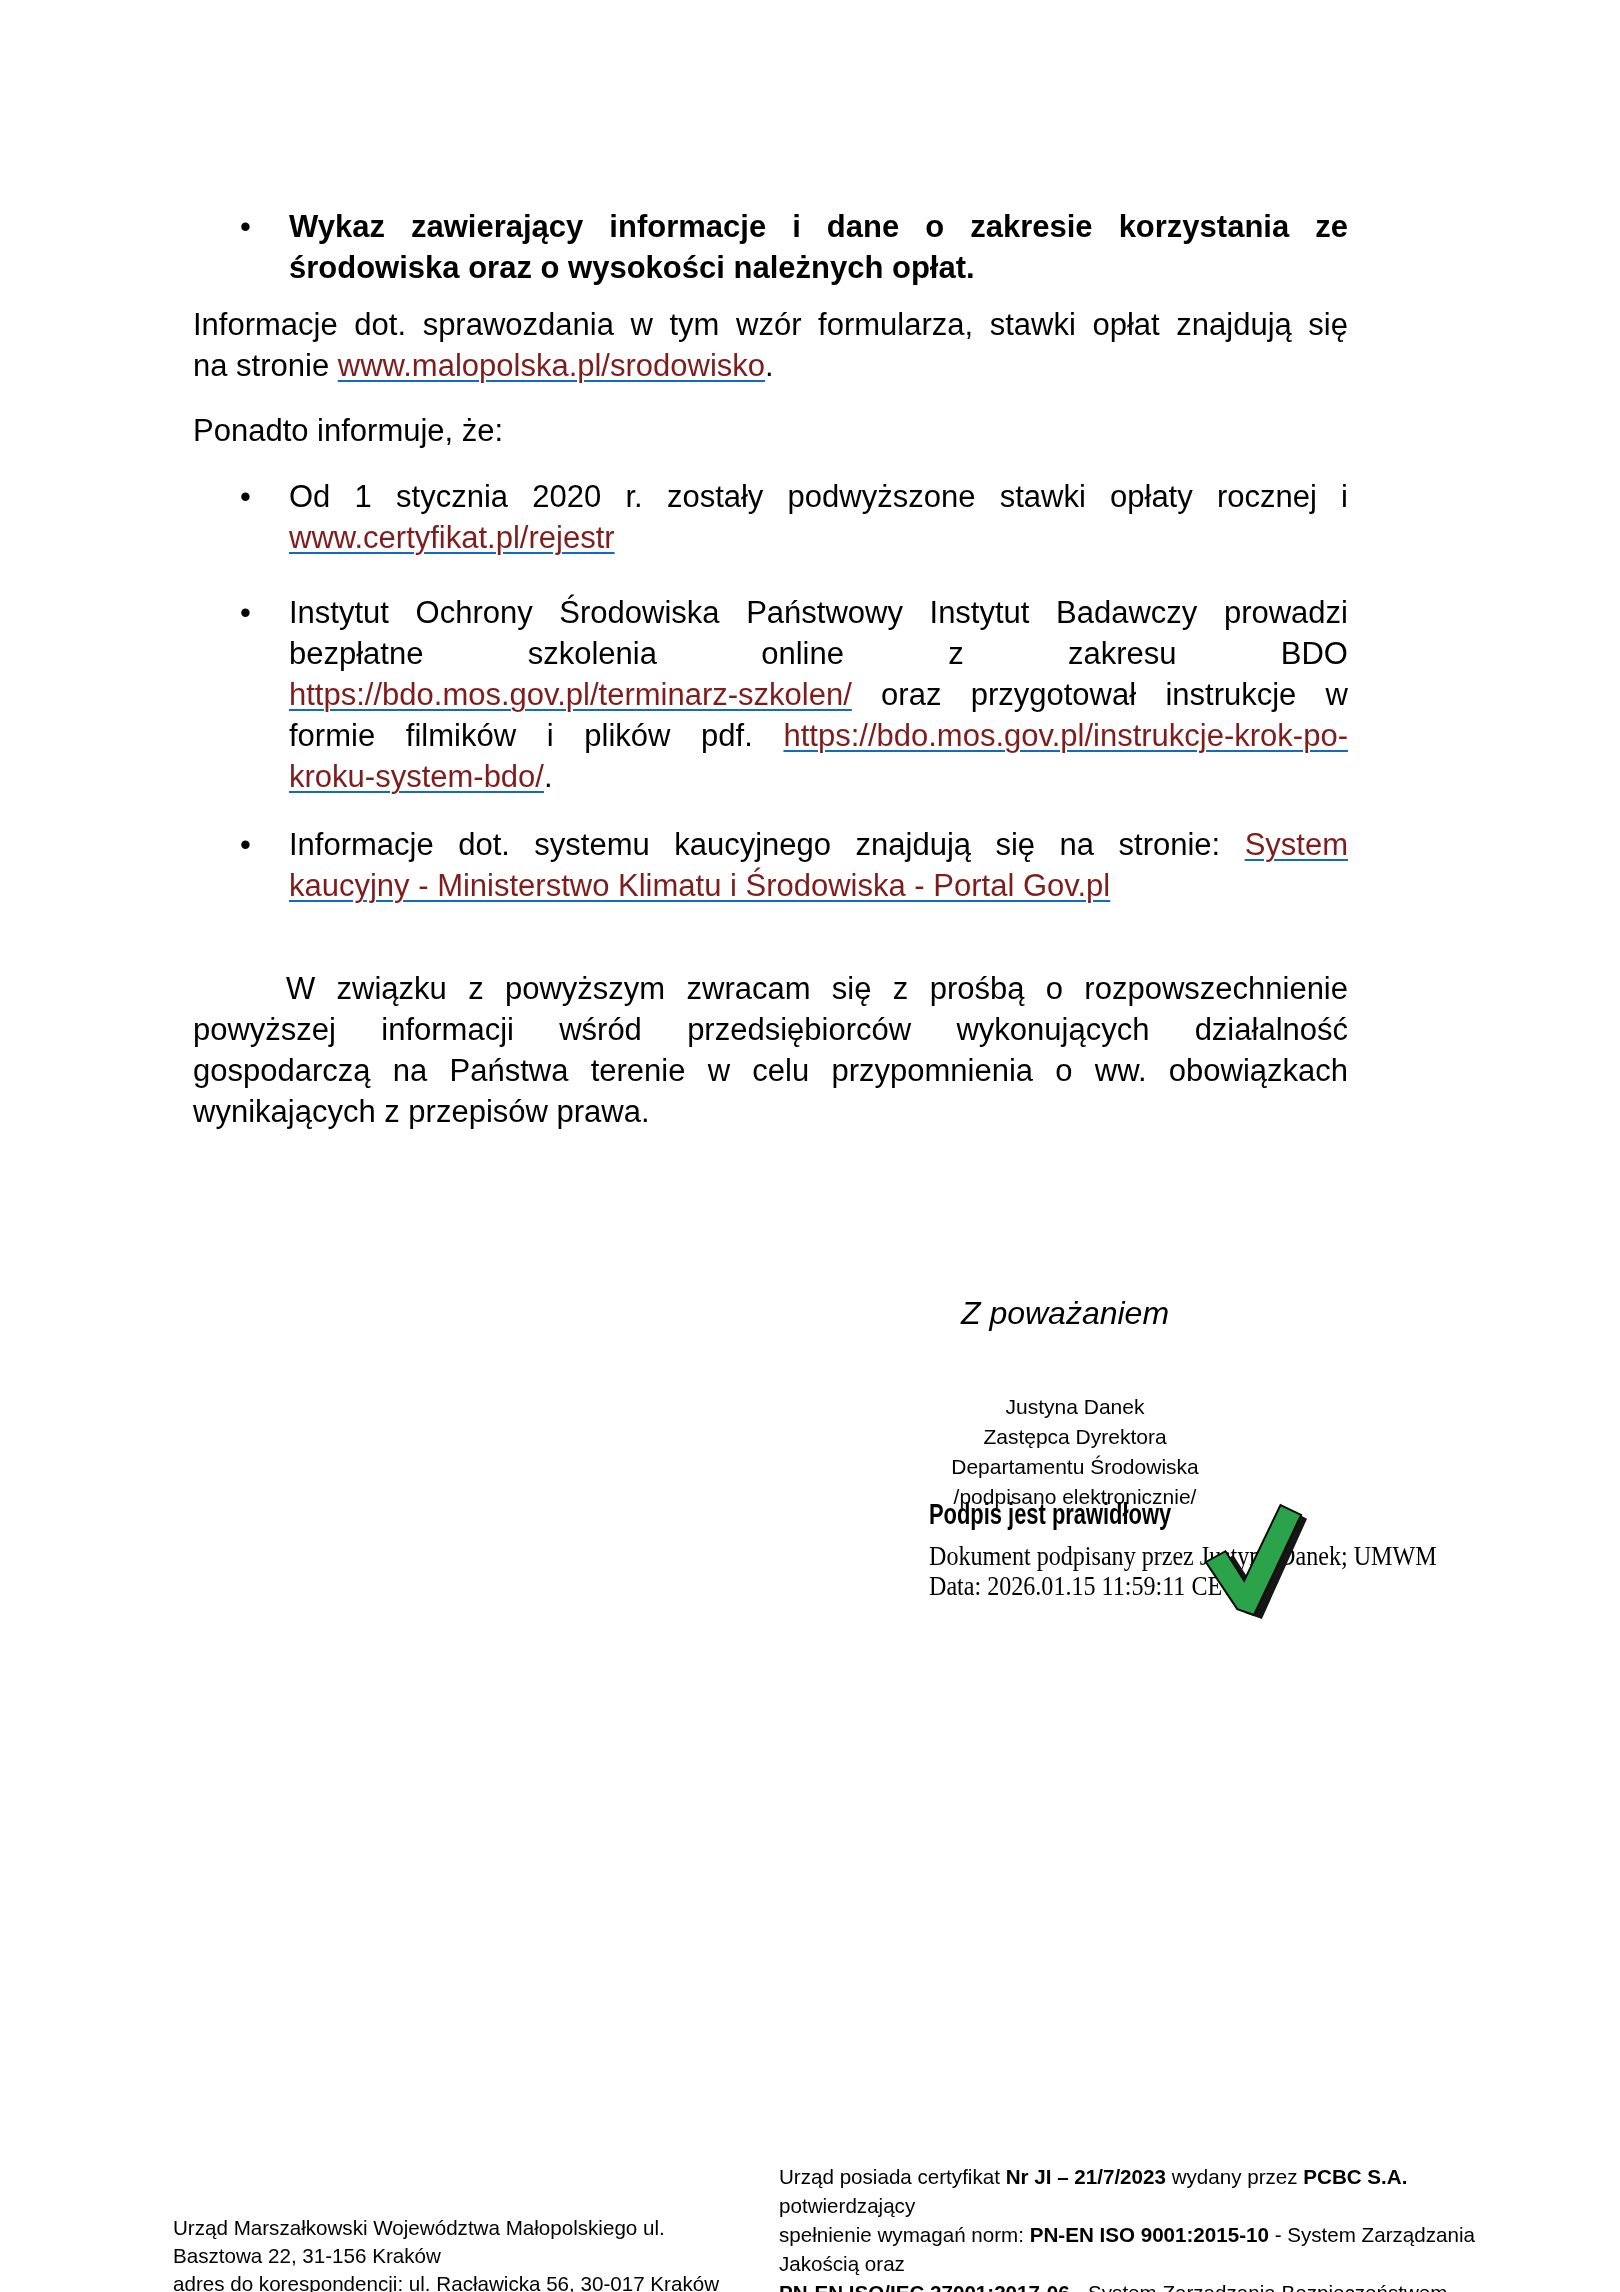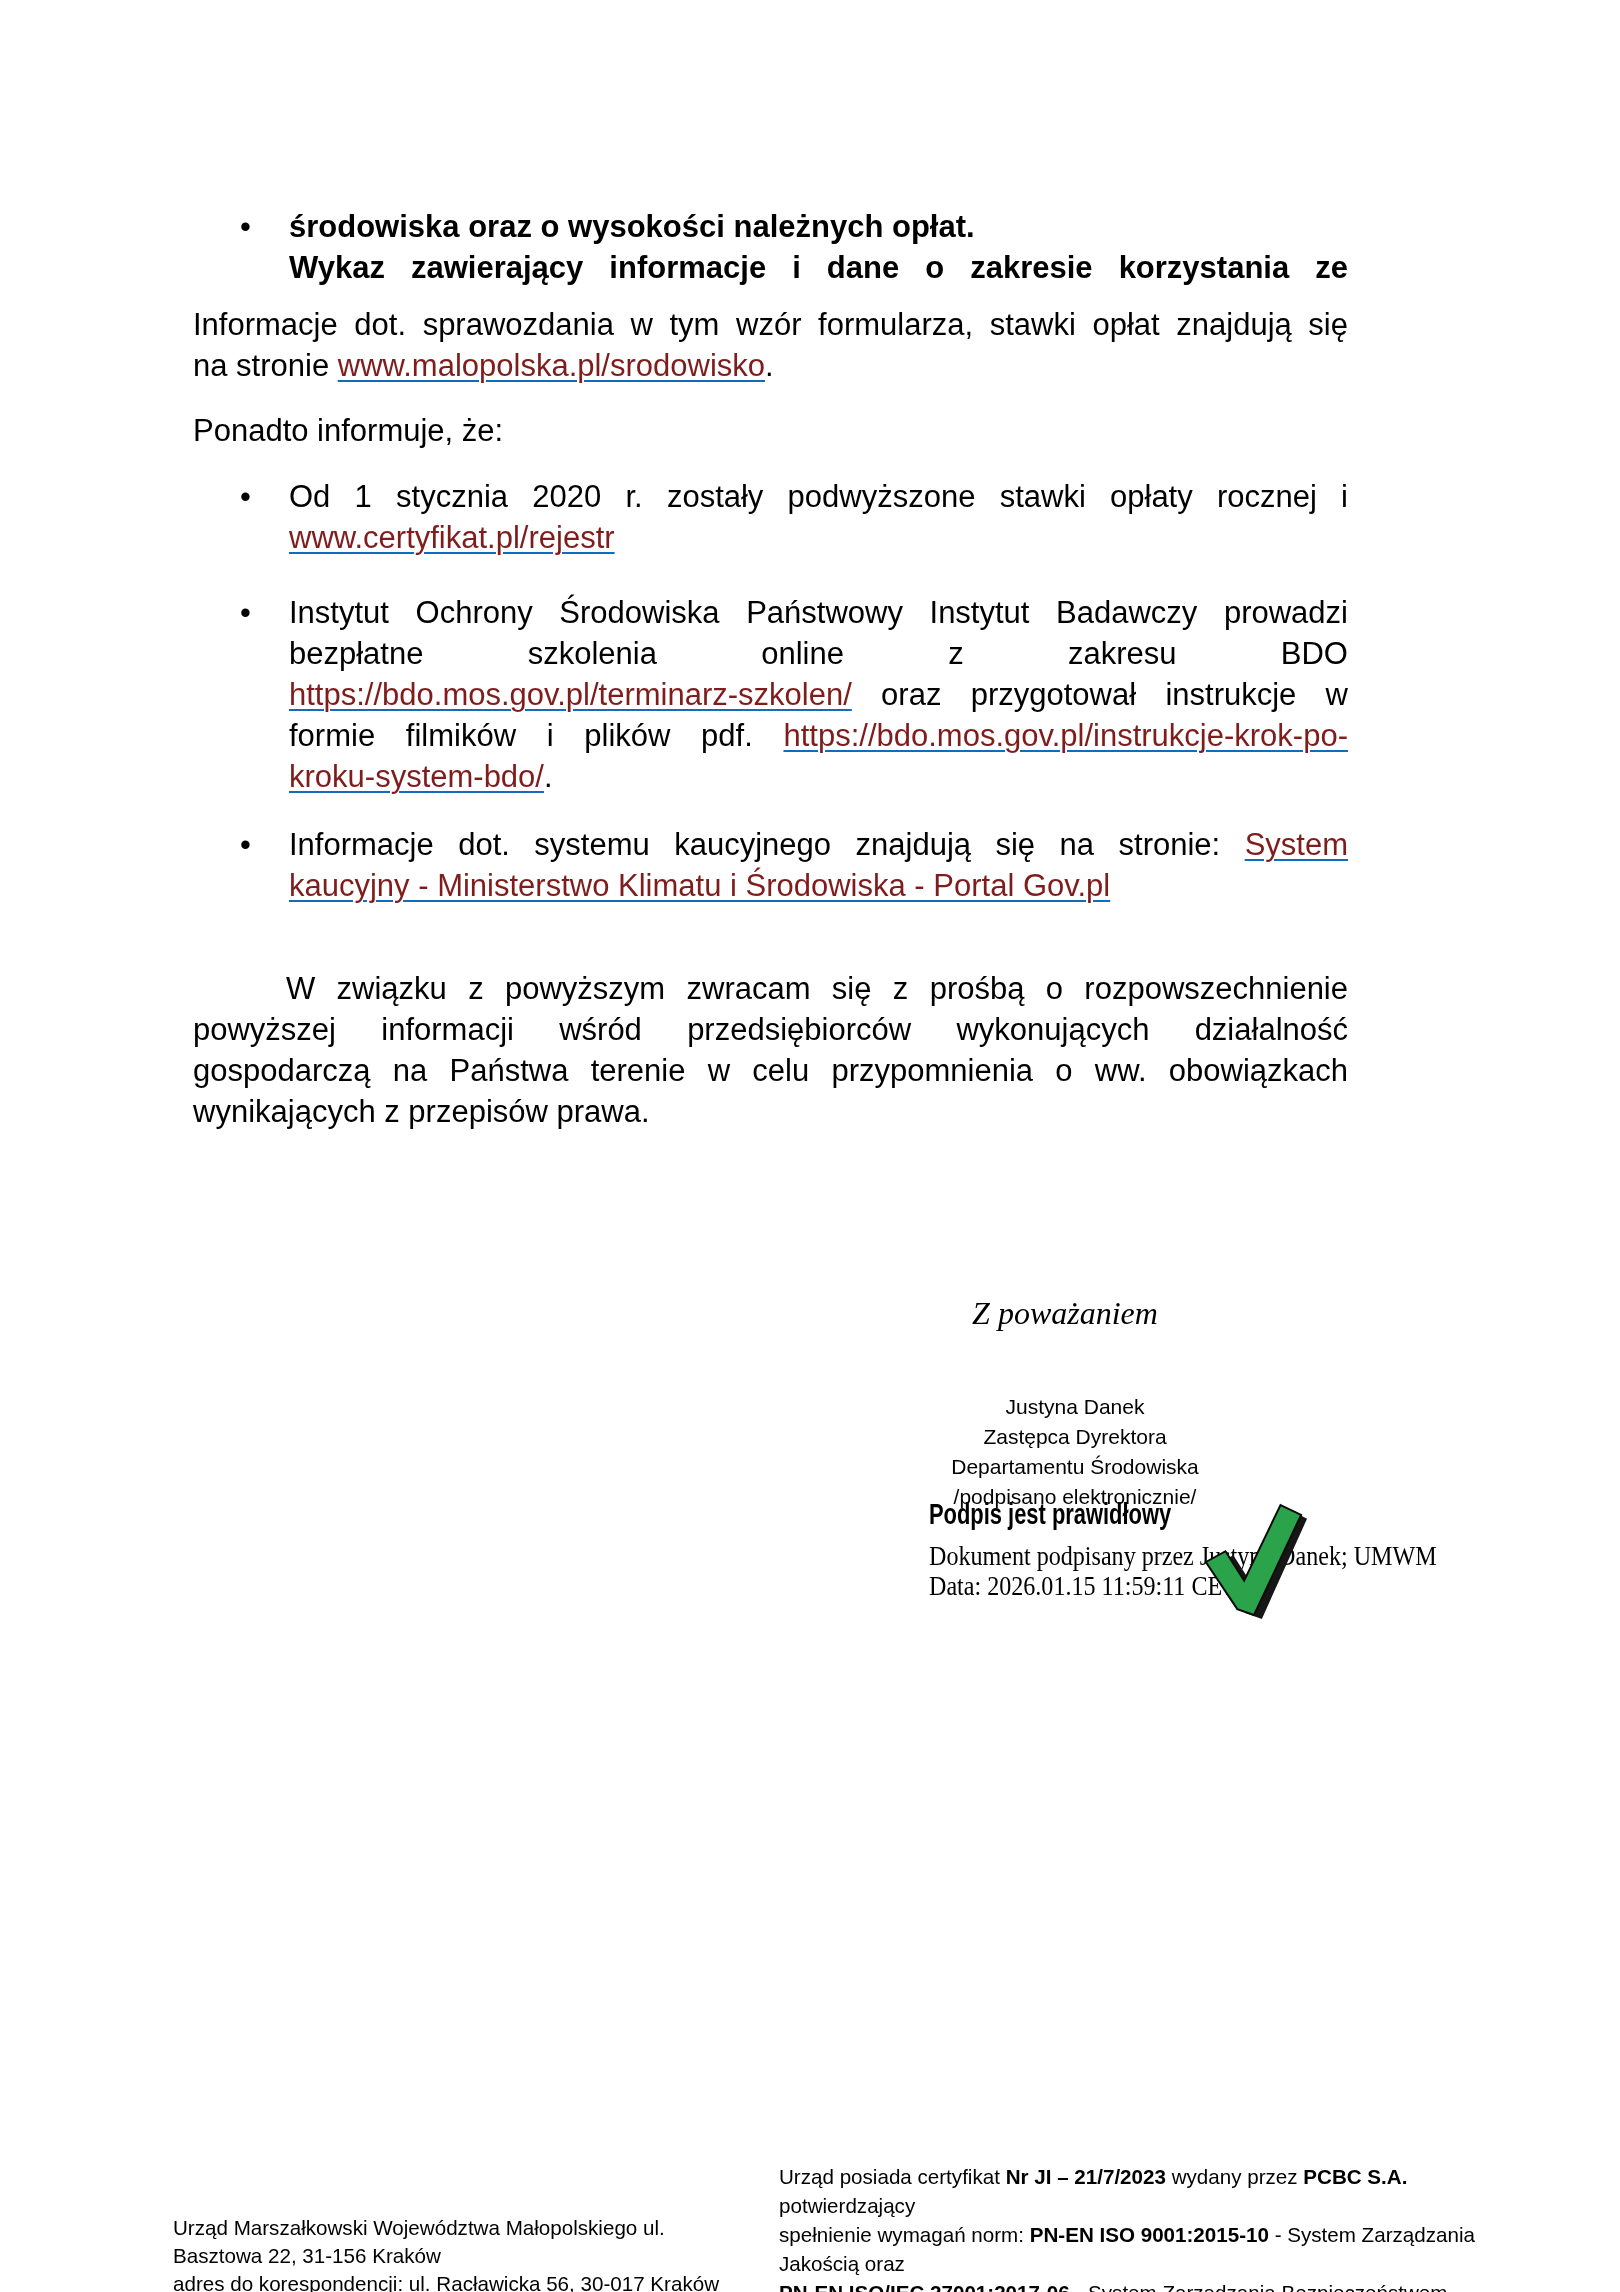--- a/index.html
+++ b/index.html
@@ -32,21 +32,21 @@
     text-decoration:underline;
     text-decoration-color:#0f6cbf;
     text-decoration-thickness:2px;
     text-underline-offset:3.9px;
     cursor:pointer;
   }
   .b{font-weight:bold;}
   
   #valediction{
     position:absolute;left:869px;top:1294px;width:392px;
-    text-align:center;font-style:italic;font-size:32px;line-height:39px;font-family:Liberation Serif, serif;
+    text-align:center;font-style:italic;font-size:32px;line-height:39px;
   }
   #sigblock{
     position:absolute;left:879px;top:1392px;width:392px;
     text-align:center;font-size:21px;line-height:30px;z-index:1;
   }
   
   #stamp-bold{
     position:absolute;left:929px;top:1497px;
     font-size:30px;font-weight:bold;white-space:nowrap;
     transform:scaleX(.73);transform-origin:0 0;z-index:2;
@@ -71,22 +71,22 @@
     font-size:20.6px;line-height:29px;
   }
 </style>
 </head>
 <body>
 
 <div class="page">
 
   <section id="blk0" class="block bullet bold-block" style="top:206px">
       <span class="marker">•</span>
+      <div class="line j"><span>Wykaz zawierający informacje i dane o zakresie korzystania ze</span></div>
       <div class="line"><span>środowiska oraz o wysokości należnych opłat.</span></div>
-      <div class="line j"><span>Wykaz zawierający informacje i dane o zakresie korzystania ze</span></div>
     </section>
 
   <section id="blk1" class="block" style="top:304px">
       <div class="line j"><span>Informacje dot. sprawozdania w tym wzór formularza, stawki opłat znajdują się</span></div>
       <div class="line"><span>na stronie </span><a class="lnk" href="#">www.malopolska.pl/srodowisko</a><span>.</span></div>
     </section>
 
   <section id="blk2" class="block" style="top:410px">
       <div class="line"><span>Ponadto informuje, że:</span></div>
     </section>

